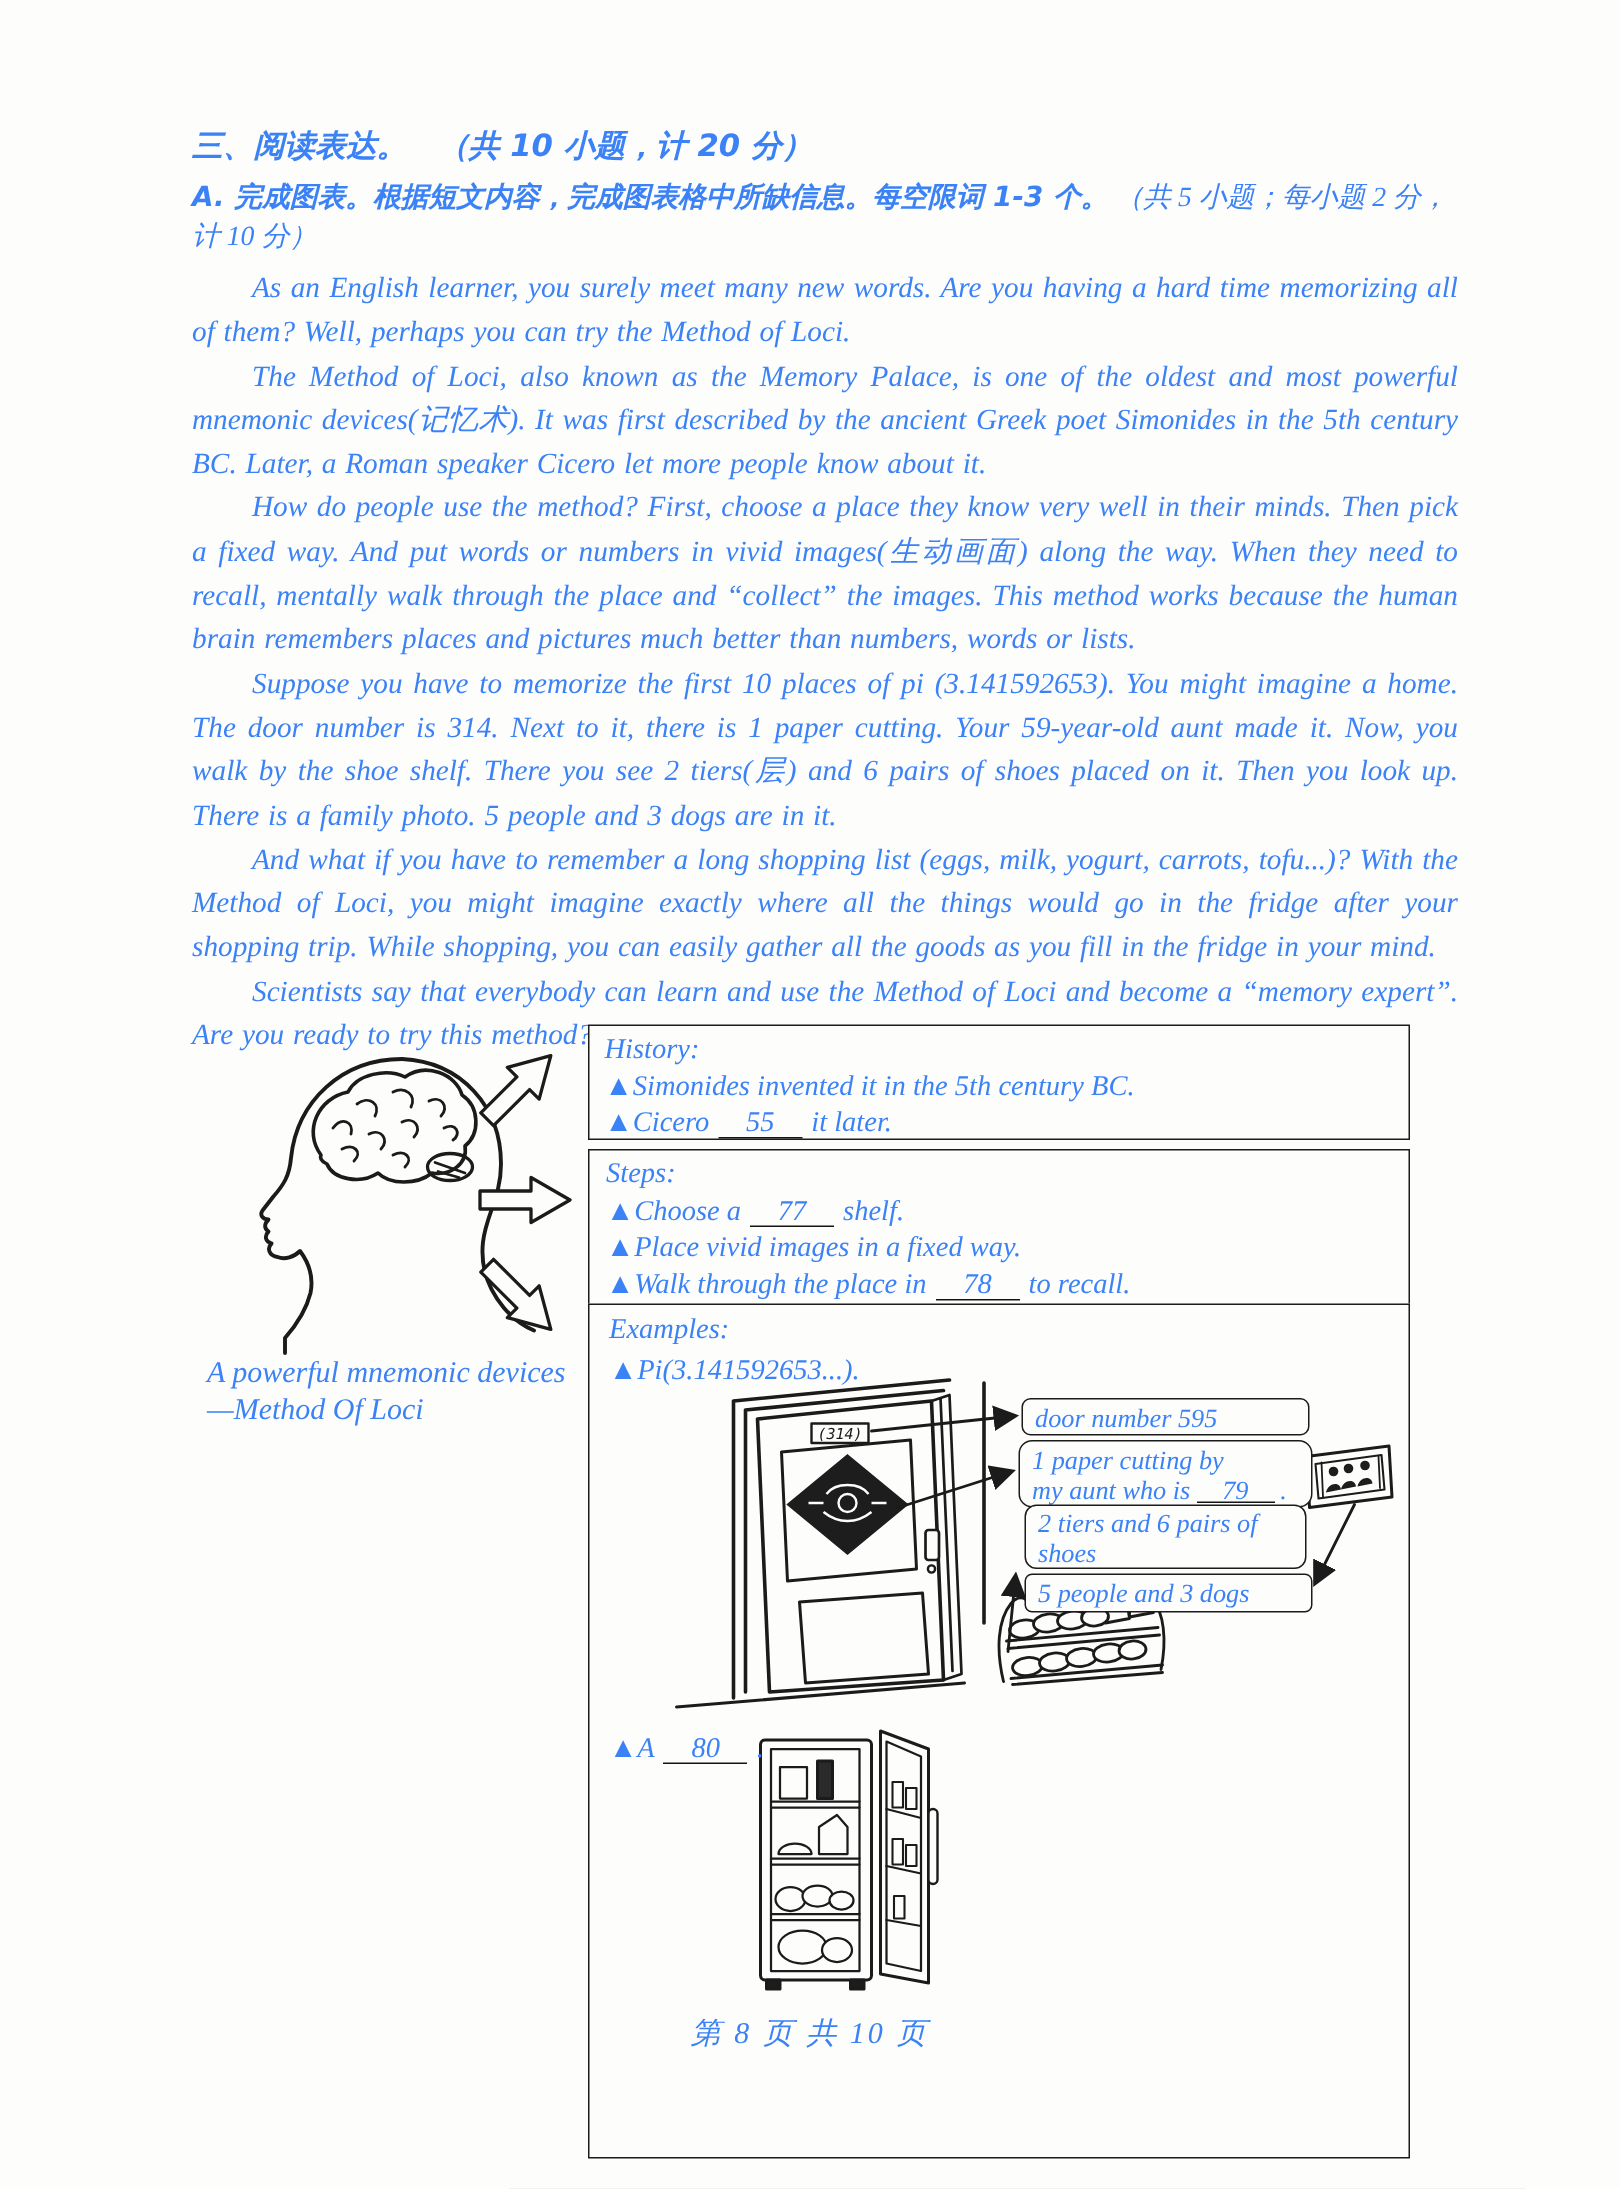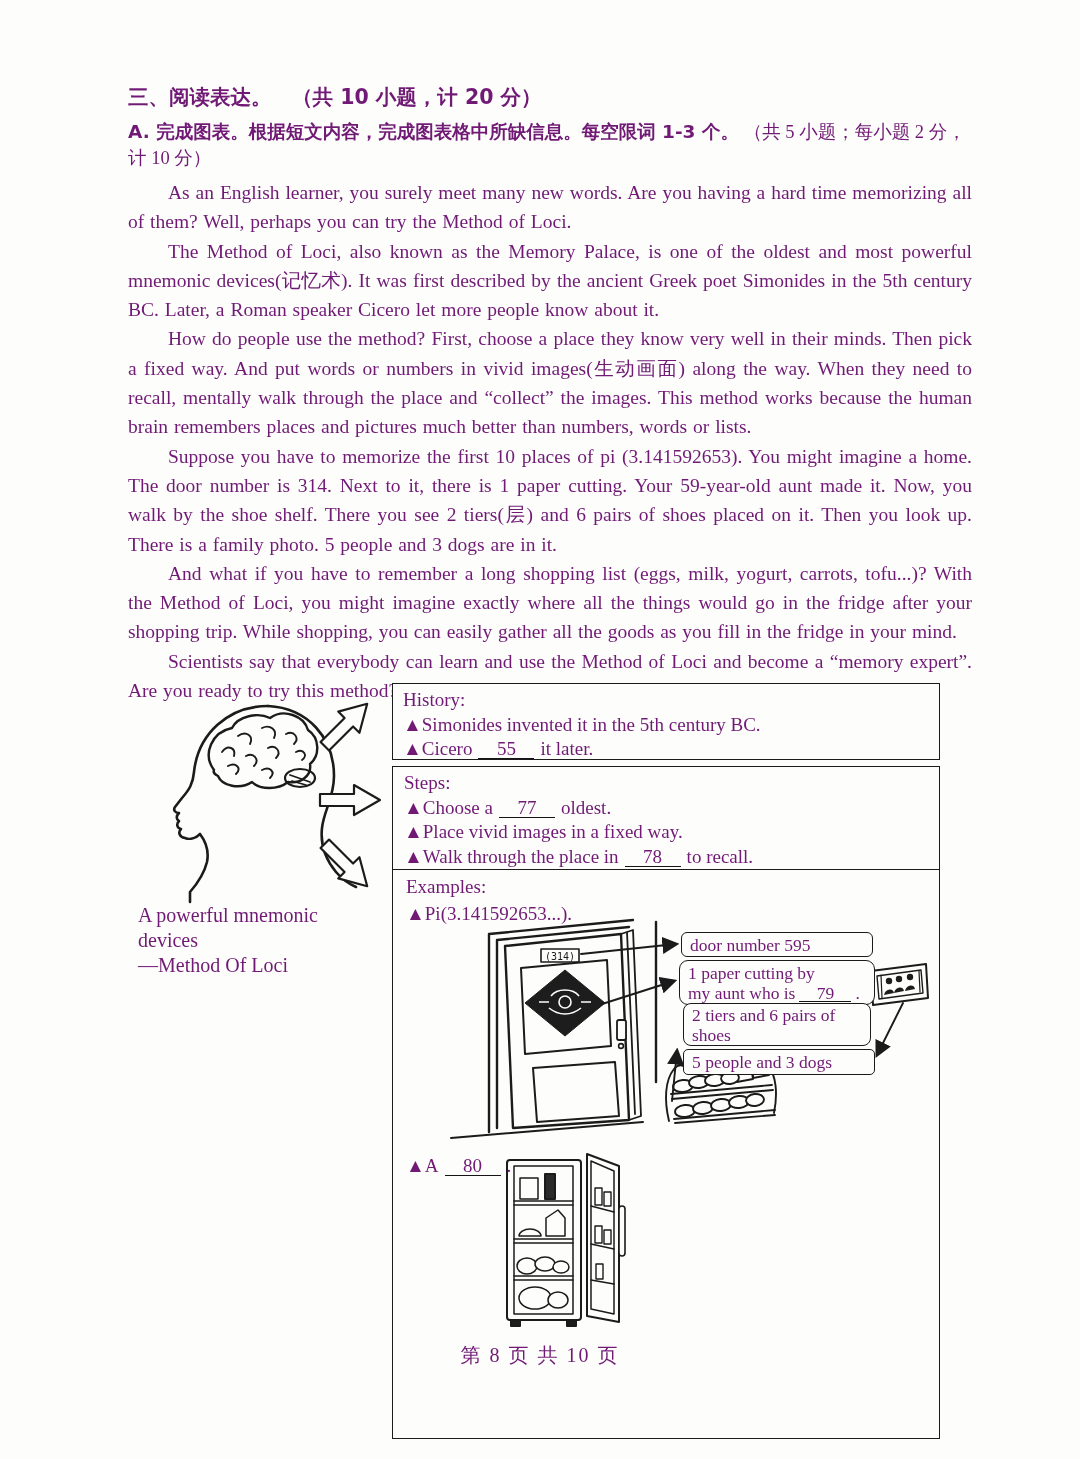--- a/index.html
+++ b/index.html
@@ -1,19 +1,20 @@
 <!DOCTYPE html>
 <html><head>
 <meta charset="utf-8">
 <style>
   html,body { margin:0; padding:0; background:#e8e8e8; }
   .page {
     position:relative; width:1080px; height:1459px; margin:0 auto;
-    background:#fdfdfc; color:#701a75; overflow:hidden;
+    background:#fdfdfc; color:#3b82f6; overflow:hidden;
     font-family:"Liberation Serif","DejaVu Serif",serif;
+    font-style:italic;
   }
   
   .content { position:absolute; left:128px; top:84px; width:844px; }
   .sec-title {
     font-family:"DejaVu Sans","Liberation Sans",sans-serif;
     font-weight:700; font-size:20.5px; line-height:26px; margin:0 0 9px 0;
   }
   .instr { font-size:19px; line-height:25px; margin:0 0 7px 0; }
   .instr .bold { font-family:"DejaVu Sans","Liberation Sans",sans-serif; font-weight:700; font-size:18.5px; }
   .instr .note { font-family:"Liberation Serif",serif; font-size:18.5px; }
@@ -123,21 +124,21 @@
     <div>History:</div>
     <div>▲Simonides invented it in the 5th century BC.</div>
     <div>
       <span>▲Cicero</span><span class="blank">55</span><span>it later.</span>
     </div>
   </div>
 
   <div class="dbox" id="steps-box">
     <div>Steps:</div>
     <div>
-      <span>▲Choose a</span><span class="blank">77</span><span>oldest.</span>
+      <span>▲Choose a</span><span class="blank">77</span><span>shelf.</span>
     </div>
     <div>▲Place vivid images in a fixed way.</div>
     <div>
       <span>▲Walk through the place in</span><span class="blank">78</span><span>to recall.</span>
     </div>
   </div>
 
   <div class="dbox" id="examples-box">
     <div class="ex-title">Examples:</div>
     <div class="ex-pi">▲Pi(3.141592653...).</div>

